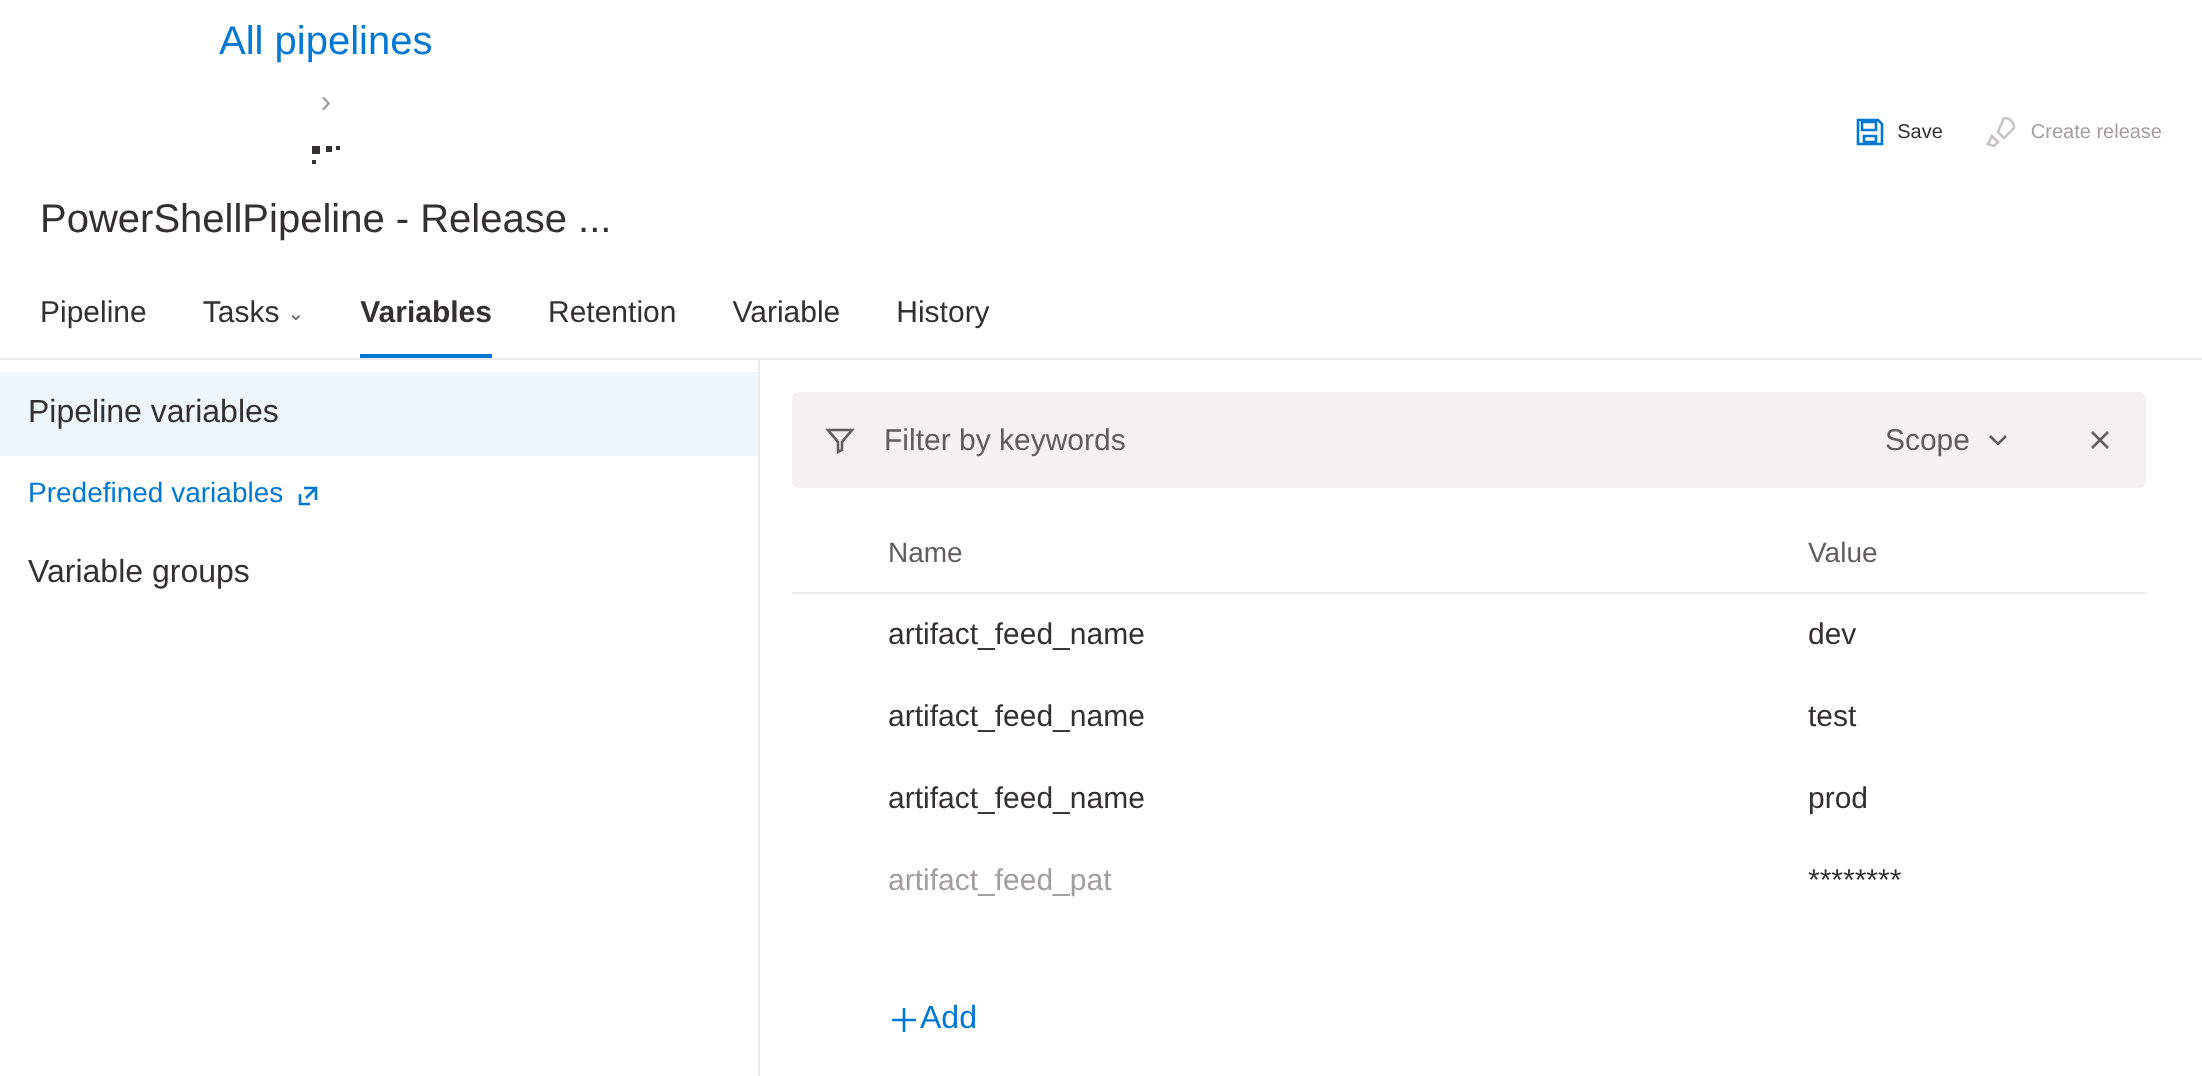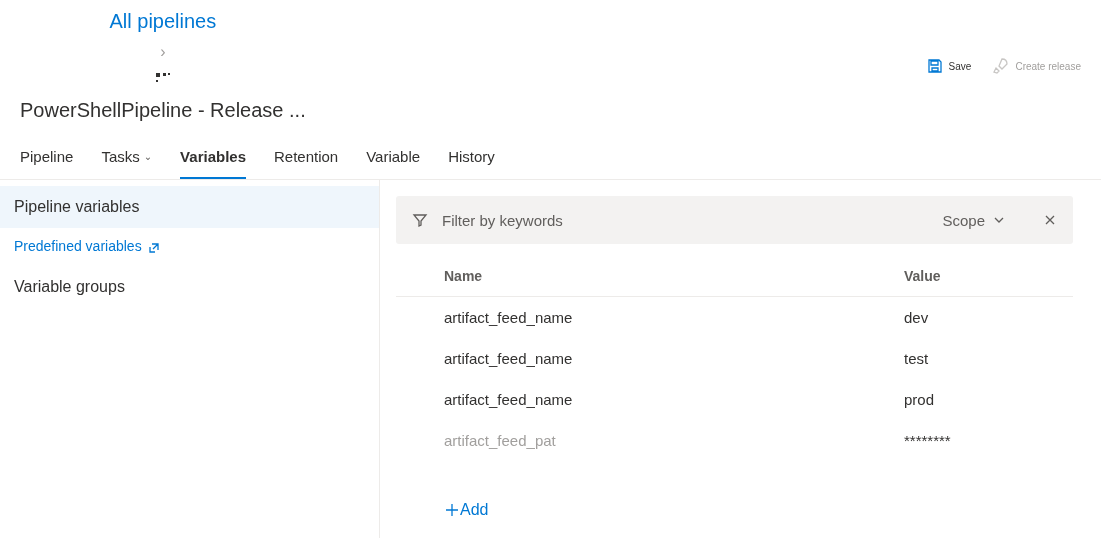--- a/index.html
+++ b/index.html
@@ -120,21 +120,20 @@
   .close-ic { color: #605e5c; cursor: pointer; font-size:16px; }
   .table {
     margin-top: 10px;
   }
   .thead {
     display: flex;
     padding: 14px 0 12px 48px;
     border-bottom: 1px solid #edebe9;
     color: #605e5c;
     font-size: 14px;
-    font-weight: bold;
   }
   .th-name { flex: 0 0 460px; }
   .th-value { flex: 1; }
   .trow {
     display: flex;
     padding: 12px 0 12px 48px;
     font-size: 15px;
     align-items:center;
   }
   .td-name { flex: 0 0 460px; }

